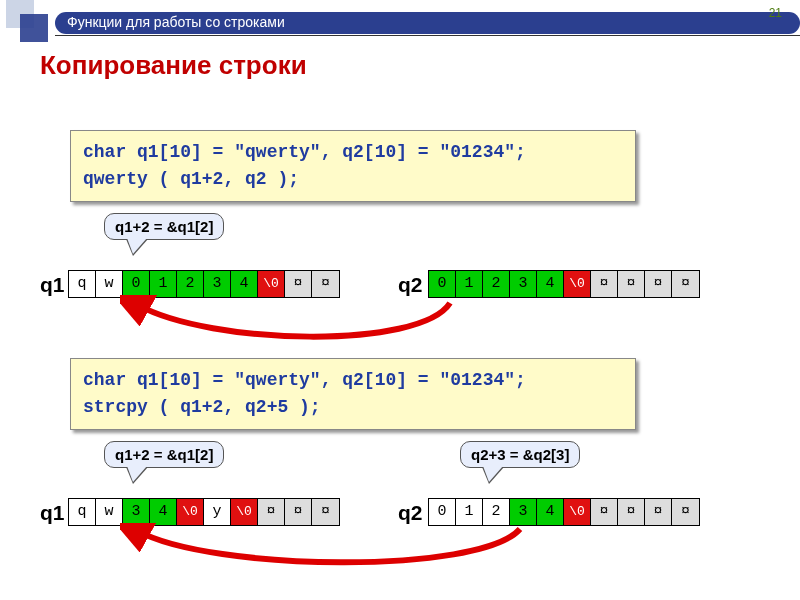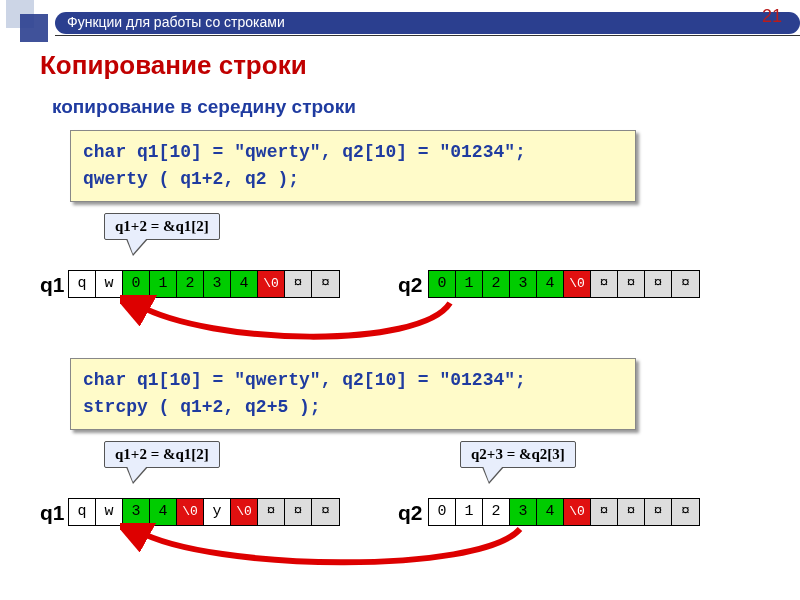--- a/index.html
+++ b/index.html
@@ -2,25 +2,25 @@
 <html><head>
 <meta charset="utf-8">
 <style>
   body{margin:0;font-family:Arial,sans-serif;background:#fff;}
   .slide{width:800px;height:600px;position:relative;box-sizing:border-box;}
   .corner{position:absolute;left:0;top:0;width:55px;height:42px;}
   .corner .sq1{position:absolute;left:6px;top:0;width:28px;height:28px;background:#ccd5e6;}
   .corner .sq2{position:absolute;left:20px;top:14px;width:28px;height:28px;background:#2b3f8f;opacity:.9;}
   .header{position:absolute;left:55px;right:0;top:12px;height:20px;background:#2b3f8f;color:#fff;font-size:14px;padding:2px 0 0 12px;border-radius:11px;}
   .header .underline{position:absolute;left:0;right:0;bottom:-2px;height:1px;background:#333;}
-  .pagenum{position:absolute;right:18px;top:6px;font-size:18px;color:#b91c1c;}
+  .pagenum{position:absolute;right:18px;top:6px;font-size:12px;color:#4d7c0f;}
   .title{position:absolute;left:40px;top:50px;font-size:26px;font-weight:bold;color:#c00000;}
   .subtitle{position:absolute;left:52px;top:96px;font-size:19px;font-weight:bold;color:#1f3ba0;}
   .codebox{position:absolute;background:#fffbc9;border:1px solid #888;box-shadow:3px 3px 3px #999;font-family:"Courier New",monospace;font-weight:bold;font-size:18px;color:#1f3ba0;padding:8px 12px;line-height:1.5;}
-  .bubble{position:absolute;background:#e8eefc;border:1px solid #555;font-family:Liberation Serif, serif;font-weight:bold;font-size:15px;padding:4px 10px;border-radius:2px;}
+  .bubble{position:absolute;background:#e8eefc;border:1px solid #555;font-family:Liberation Sans, sans-serif;font-weight:bold;font-size:15px;padding:4px 10px;border-radius:10px;}
   .bubble .tail{position:absolute;width:0;height:0;left:22px;bottom:-15px;border-left:6px solid transparent;border-right:14px solid transparent;border-top:16px solid #e8eefc;}
   .bubble .tail-b{position:absolute;width:0;height:0;left:21px;bottom:-17px;border-left:7px solid transparent;border-right:15px solid transparent;border-top:17px solid #555;z-index:-1;}
   .arrlabel{position:absolute;font-family:Arial;font-weight:bold;font-size:21px;}
   .memrow{position:absolute;display:flex;border:1px solid #000;}
   .cell{width:27px;height:26px;border-right:1px solid #000;text-align:center;font-family:"Courier New",monospace;font-size:15px;line-height:26px;box-sizing:border-box;}
   .cell:last-child{border-right:none;}
   .c-white{background:#fff;}
   .c-green{background:#00cc00;}
   .c-red{background:#e01010;color:#fff;font-size:13px;}
   .c-gray{background:#ddd;}
@@ -33,21 +33,20 @@
   <div class="corner">
       <div class="sq1"></div>
       <div class="sq2"></div>
     </div>
   <div class="header">
     <span>Функции для работы со строками</span>
     <div class="underline"></div>
   </div>
   <div class="pagenum">21</div>
   <div class="title">Копирование строки</div>
-  <div class="subtitle">копирование в середину строки</div>
 
   <div class="codebox" style="left:70px;top:130px;width:540px;">
     <div>char q1[10] = "qwerty", q2[10] = "01234";</div>
     <div>qwerty ( q1+2, q2 );</div>
   </div>
 
   <div class="bubble" style="left:104px;top:213px;">
     <div class="tail-b"></div><div class="tail"></div>
     <span>q1+2 = &amp;q1[2]</span>
   </div>

